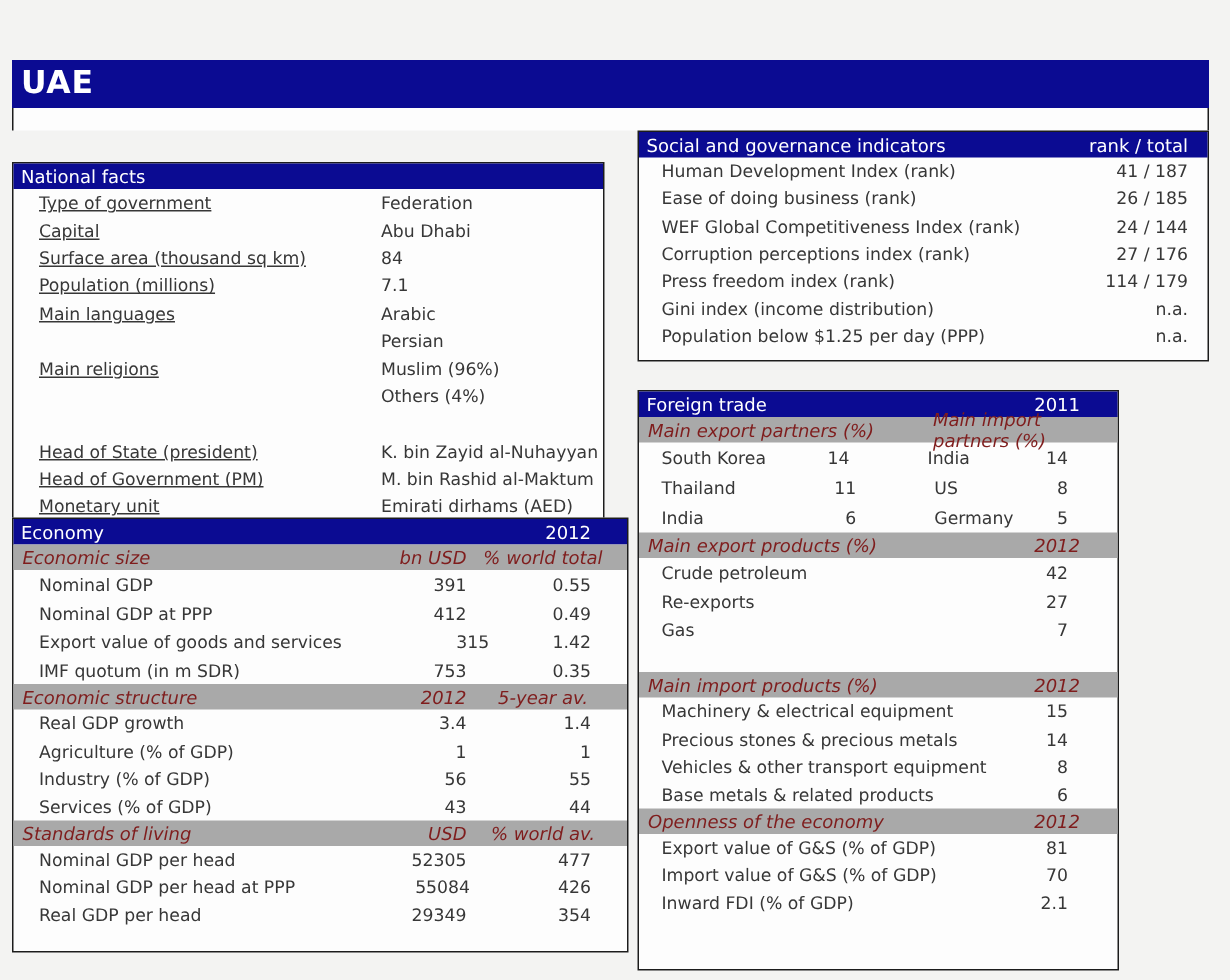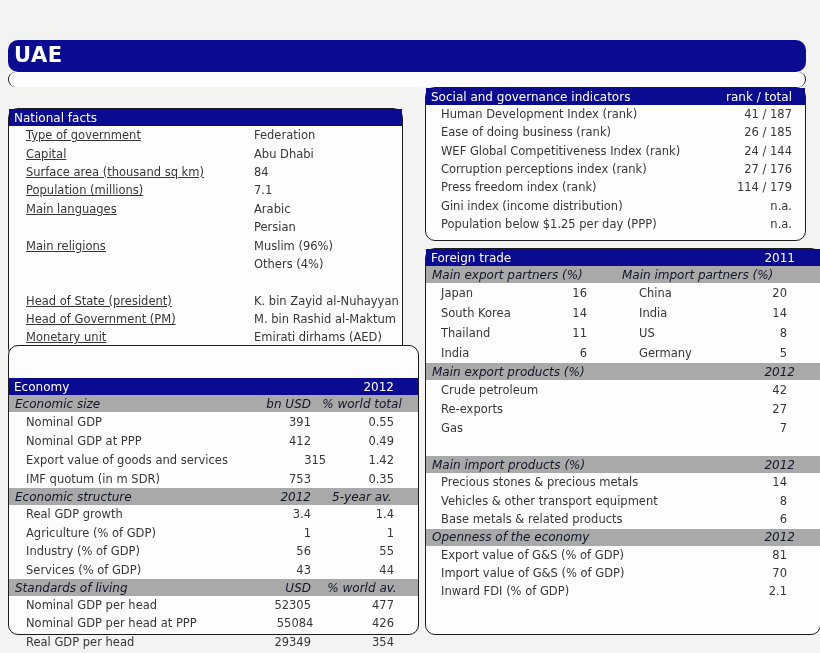--- a/index.html
+++ b/index.html
@@ -3,49 +3,49 @@
 <meta charset="utf-8">
 <style>
   * { box-sizing: border-box; margin: 0; padding: 0; }
   html,body { width:820px; height:653px; }
   body {
     position: relative;
     background: #f3f3f2;
     font-family: "DejaVu Sans", "Liberation Sans", sans-serif;
     overflow: hidden;
   }
-  .abs { position: absolute; border-radius: 10px; }
+  .abs { position: absolute; }
   #title-band {
     left:8px; top:40px; width:798px; height:32px;
     background:#0b0b92; color:#ffffff;
     font-size:21px; font-weight:bold; line-height:31px;
     padding-left:6px; letter-spacing:0.5px;
   }
   #gap-band {
     left:8px; top:72px; width:798px; height:15px;
     background:#fdfdfd;
     border-left:1px solid #1c1c1c; border-right:1px solid #1c1c1c;
   }
   .box { background:#fdfdfd; border:1px solid #1c1c1c; }
   #box-national { left:8px;  top:82px;  width:395px; height:250px;margin-top:26px; }
   #box-economy  { left:8px;  top:345px; width:411px; height:290px; }
   #box-social   { left:425px; top:87px;  width:381px; height:154px; }
-  #box-trade    { left:425px; top:248px; width:396px; height:387px; }
+  #box-trade    { left:425px; top:260px; width:321px; height:387px; }
 
   .hdr {
     height:17px; background:#0b0b92; color:#ffffff; font-size:12px;
     display:flex; align-items:center; justify-content:space-between;
     padding-left:5px;
   }
-  #box-economy .hdr { padding-right:24px;margin-top:32px; }
+  #box-economy .hdr { padding-right:24px; }
   #box-social  .hdr { padding-right:13px; }
   #box-trade   .hdr { padding-right:25px; }
 
   .band {
-    height:17px; background:#a9a9a9; color:#0f172a;
+    height:17px; background:#a9a9a9; color:#7f1d1d;
     font-style:italic; font-size:12px;
     display:flex; align-items:center;
   }
   .row { display:flex; align-items:center; color:#373737; font-size:11.5px; white-space:nowrap; }
   .h20  { height:20px; }
   .h19  { height:19px; }
   .h185 { height:18.5px; }
   .h184 { height:18.4px; }
   .h183 { height:18.3px; }
 
@@ -253,26 +253,20 @@
 <div id="box-trade" class="abs box">
   <div class="hdr">
     <span>Foreign trade</span>
     <span>2011</span>
   </div>
   <div class="band">
     <span class="pb1">Main export partners (%)</span>
     <span class="pb2">Main import partners (%)</span>
   </div>
   <div class="row h20">
-      <span class="pn1">Japan</span>
-      <span class="pv1">16</span>
-      <span class="pn2">China</span>
-      <span class="pv2">20</span>
-    </div>
-  <div class="row h20">
       <span class="pn1">South Korea</span>
       <span class="pv1">14</span>
       <span class="pn2">India</span>
       <span class="pv2">14</span>
     </div>
   <div class="row h20">
       <span class="pn1">Thailand</span>
       <span class="pv1">11</span>
       <span class="pn2">US</span>
       <span class="pv2">8</span>
@@ -300,20 +294,24 @@
       <span class="tr-l">Gas</span>
       <span class="tr-v">7</span>
     </div>
   <div class="row h19"></div>
 
   <div class="band">
     <span class="tb-l">Main import products (%)</span>
     <span class="tb-y">2012</span>
   </div>
   <div class="row h185">
+      <span class="tr-l">Machinery &amp; electrical equipment</span>
+      <span class="tr-v">15</span>
+    </div>
+  <div class="row h185">
       <span class="tr-l">Precious stones &amp; precious metals</span>
       <span class="tr-v">14</span>
     </div>
   <div class="row h185">
       <span class="tr-l">Vehicles &amp; other transport equipment</span>
       <span class="tr-v">8</span>
     </div>
   <div class="row h185">
       <span class="tr-l">Base metals &amp; related products</span>
       <span class="tr-v">6</span>

